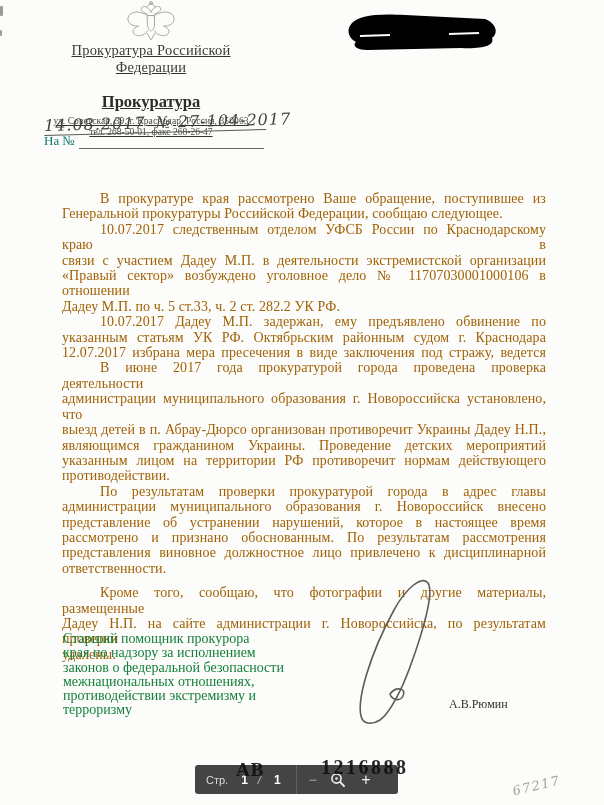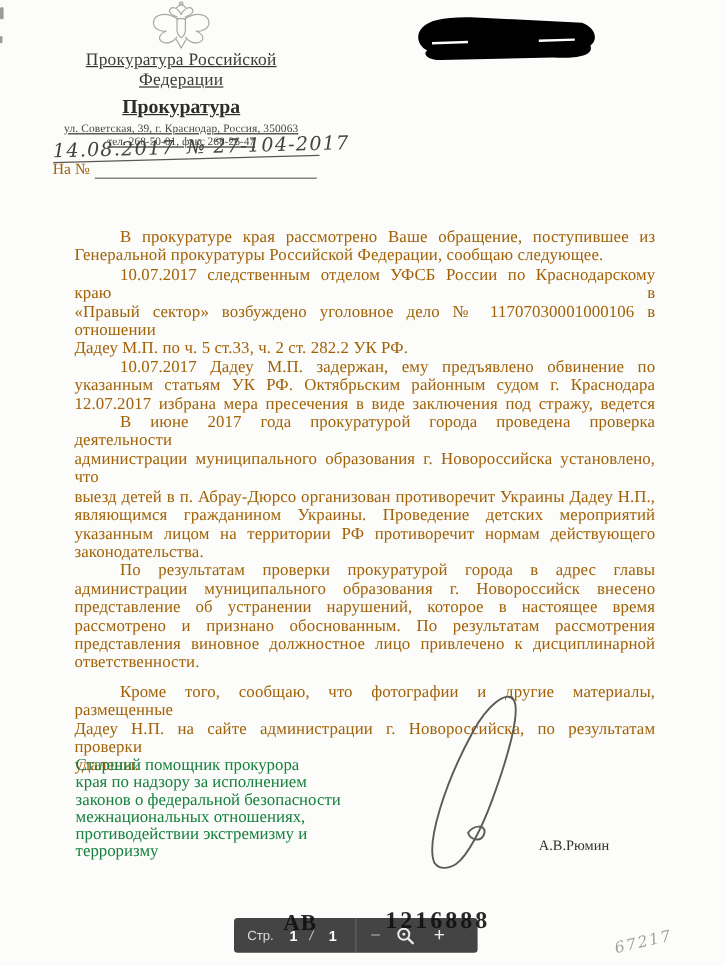--- a/index.html
+++ b/index.html
@@ -9,34 +9,34 @@
     position:relative;
     overflow:hidden;
     font-family:"Liberation Serif", serif;
     color:#33312f;
   }
 
   
   .letterhead { position:absolute; left:35px; top:0; width:232px; text-align:center;text-decoration:underline; }
   .emblem { margin:0 auto; display:block; opacity:.75; }
   .org1 { font-size:14.5px; color:#3d3b39; letter-spacing:.2px; margin-top:-4px; }
-  .org2 { font-size:16.5px; font-weight:bold; color:#2e2c2a; margin-top:3px; }
+  .org2 { font-size:16.5px; font-weight:bold; color:#2e2c2a; margin-top:16px; }
   .org3 { font-size:16.5px; font-weight:bold; color:#2e2c2a; margin-top:1px; }
   .addr { font-size:9.5px; color:#4a4846; margin-top:4px; letter-spacing:.1px; }
   .phone { font-size:9.5px; color:#4a4846; margin-top:1px; }
 
   .hand-row {
     position:absolute; left:44px; top:110px; width:222px; height:22px;
     border-bottom:1.2px solid #5a5856;
     transform:rotate(-1.6deg);
     font-family:"DejaVu Serif", serif; font-style:italic;
     font-size:16px; color:#44423f; letter-spacing:1px;
     display:flex; align-items:flex-end; gap:10px; white-space:nowrap;
   }
-  .naRow { position:absolute; left:44px; top:133px; font-size:13px; color:#a16207; display:flex; align-items:flex-end; }
+  .naRow { position:absolute; left:44px; top:133px; font-size:13px; color:#0f766e; display:flex; align-items:flex-end; }
   .naLine { display:inline-block; width:185px; border-bottom:1px solid #6a6866; height:14px; margin-left:4px; }
 
   
   .redaction { position:absolute; left:343px; top:10px; }
 
   
   .docbody { position:absolute; left:62px; top:191px; width:484px;
     font-size:14px; line-height:15.4px; color:#a16207; letter-spacing:.1px; }
   .para { margin:0; }
   .para.gap { margin-top:9px; }
@@ -114,35 +114,36 @@
   <line x1="106" y1="24" x2="136" y2="23" stroke="#fcfcfa" stroke-width="2"></line>
 </svg>
 
 <div class="docbody">
     <div class="para">
       <div class="bline first jl">В прокуратуре края рассмотрено Ваше обращение, поступившее из</div>
       <div class="bline">Генеральной прокуратуры Российской Федерации, сообщаю следующее.</div>
     </div>
     <div class="para">
       <div class="bline first jl">10.07.2017 следственным отделом УФСБ России по Краснодарскому краю в</div>
+      <div class="bline jl">связи с участием Дадеу М.П. в деятельности экстремистской организации</div>
       <div class="bline jl">«Правый сектор» возбуждено уголовное дело № 11707030001000106 в отношении</div>
       <div class="bline">Дадеу М.П. по ч. 5 ст.33, ч. 2 ст. 282.2  УК РФ.</div>
     </div>
     <div class="para">
       <div class="bline first jl">10.07.2017 Дадеу М.П. задержан, ему предъявлено обвинение по</div>
       <div class="bline jl">указанным статьям УК РФ. Октябрьским районным судом г. Краснодара</div>
       <div class="bline jl">12.07.2017 избрана мера пресечения в виде заключения под стражу, ведется</div>
     </div>
     <div class="para">
       <div class="bline first jl">В июне 2017 года  прокуратурой города проведена проверка деятельности</div>
       <div class="bline jl">администрации муниципального образования г. Новороссийска установлено, что</div>
       <div class="bline jl">выезд детей в п. Абрау-Дюрсо организован противоречит Украины Дадеу Н.П.,</div>
       <div class="bline jl">являющимся гражданином Украины. Проведение детских мероприятий</div>
       <div class="bline jl">указанным лицом на территории РФ противоречит нормам действующего</div>
-      <div class="bline">законодательства.</div>
+      <div class="bline">противодействии.</div>
     </div>
     <div class="para">
       <div class="bline first jl">По результатам проверки прокуратурой города в адрес главы</div>
       <div class="bline jl">администрации муниципального образования г. Новороссийск внесено</div>
       <div class="bline jl">представление об устранении нарушений, которое в настоящее время</div>
       <div class="bline jl">рассмотрено и признано обоснованным. По результатам рассмотрения</div>
       <div class="bline jl">представления виновное должностное лицо привлечено к дисциплинарной</div>
       <div class="bline">ответственности.</div>
     </div>
     <div class="para gap">

